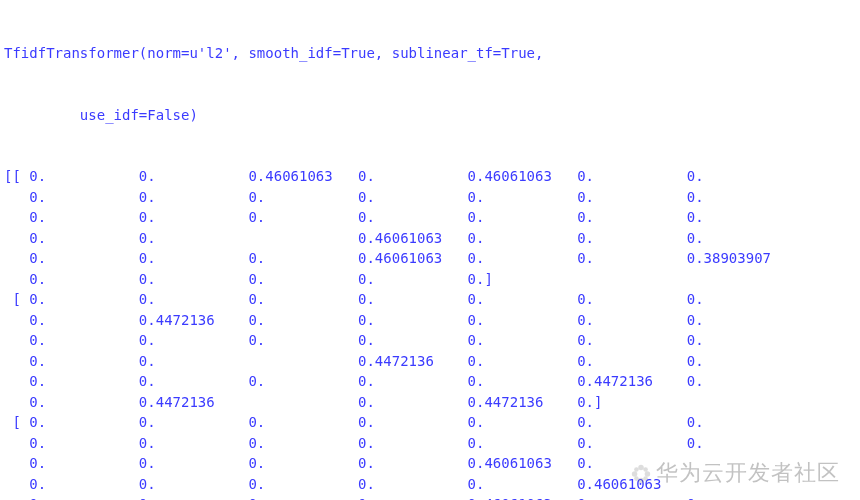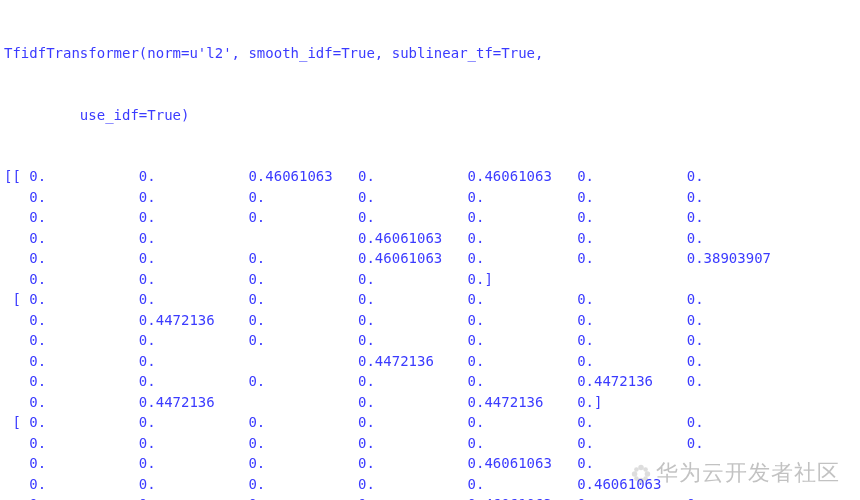--- a/index.html
+++ b/index.html
@@ -33,21 +33,21 @@
     vertical-align: middle;
     margin-right: 4px;
     opacity: 0.55;
   }
 </style>
 </head>
 <body>
 
 <div id="console" class="console">
   <div class="repr-line">TfidfTransformer(norm=u'l2', smooth_idf=True, sublinear_tf=True,</div>
-  <div class="repr-line">         use_idf=True)</div>
+  <div class="repr-line">         use_idf=False)</div>
   <div id="array-block"><div class="array-line">[[ 0.           0.           0.46061063   0.           0.46061063   0.           0.           </div><div class="array-line">   0.           0.           0.           0.           0.           0.           0.           </div><div class="array-line">   0.           0.           0.           0.           0.           0.           0.           </div><div class="array-line">   0.           0.                        0.46061063   0.           0.           0.           </div><div class="array-line">   0.           0.           0.           0.46061063   0.           0.           0.38903907   </div><div class="array-line">   0.           0.           0.           0.           0.]</div><div class="array-line"> [ 0.           0.           0.           0.           0.           0.           0.           </div><div class="array-line">   0.           0.4472136    0.           0.           0.           0.           0.           </div><div class="array-line">   0.           0.           0.           0.           0.           0.           0.           </div><div class="array-line">   0.           0.                        0.4472136    0.           0.           0.           </div><div class="array-line">   0.           0.           0.           0.           0.           0.4472136    0.           </div><div class="array-line">   0.           0.4472136                 0.           0.4472136    0.]</div><div class="array-line"> [ 0.           0.           0.           0.           0.           0.           0.           </div><div class="array-line">   0.           0.           0.           0.           0.           0.           0.           </div><div class="array-line">   0.           0.           0.           0.           0.46061063   0.                        </div><div class="array-line">   0.           0.           0.           0.           0.           0.46061063                </div><div class="array-line">   0.           0.           0.           0.           0.46061063   0.           0.           </div></div>
 </div>
 
 <div class="watermark">
   <svg class="wm-icon" width="22" height="22" viewBox="0 0 24 24">
     <g fill="rgba(120,120,120,0.45)">
       <circle cx="12" cy="5" r="3"></circle>
         <circle cx="12" cy="19" r="3"></circle>
       <circle cx="5" cy="12" r="3"></circle>
         <circle cx="19" cy="12" r="3"></circle>

